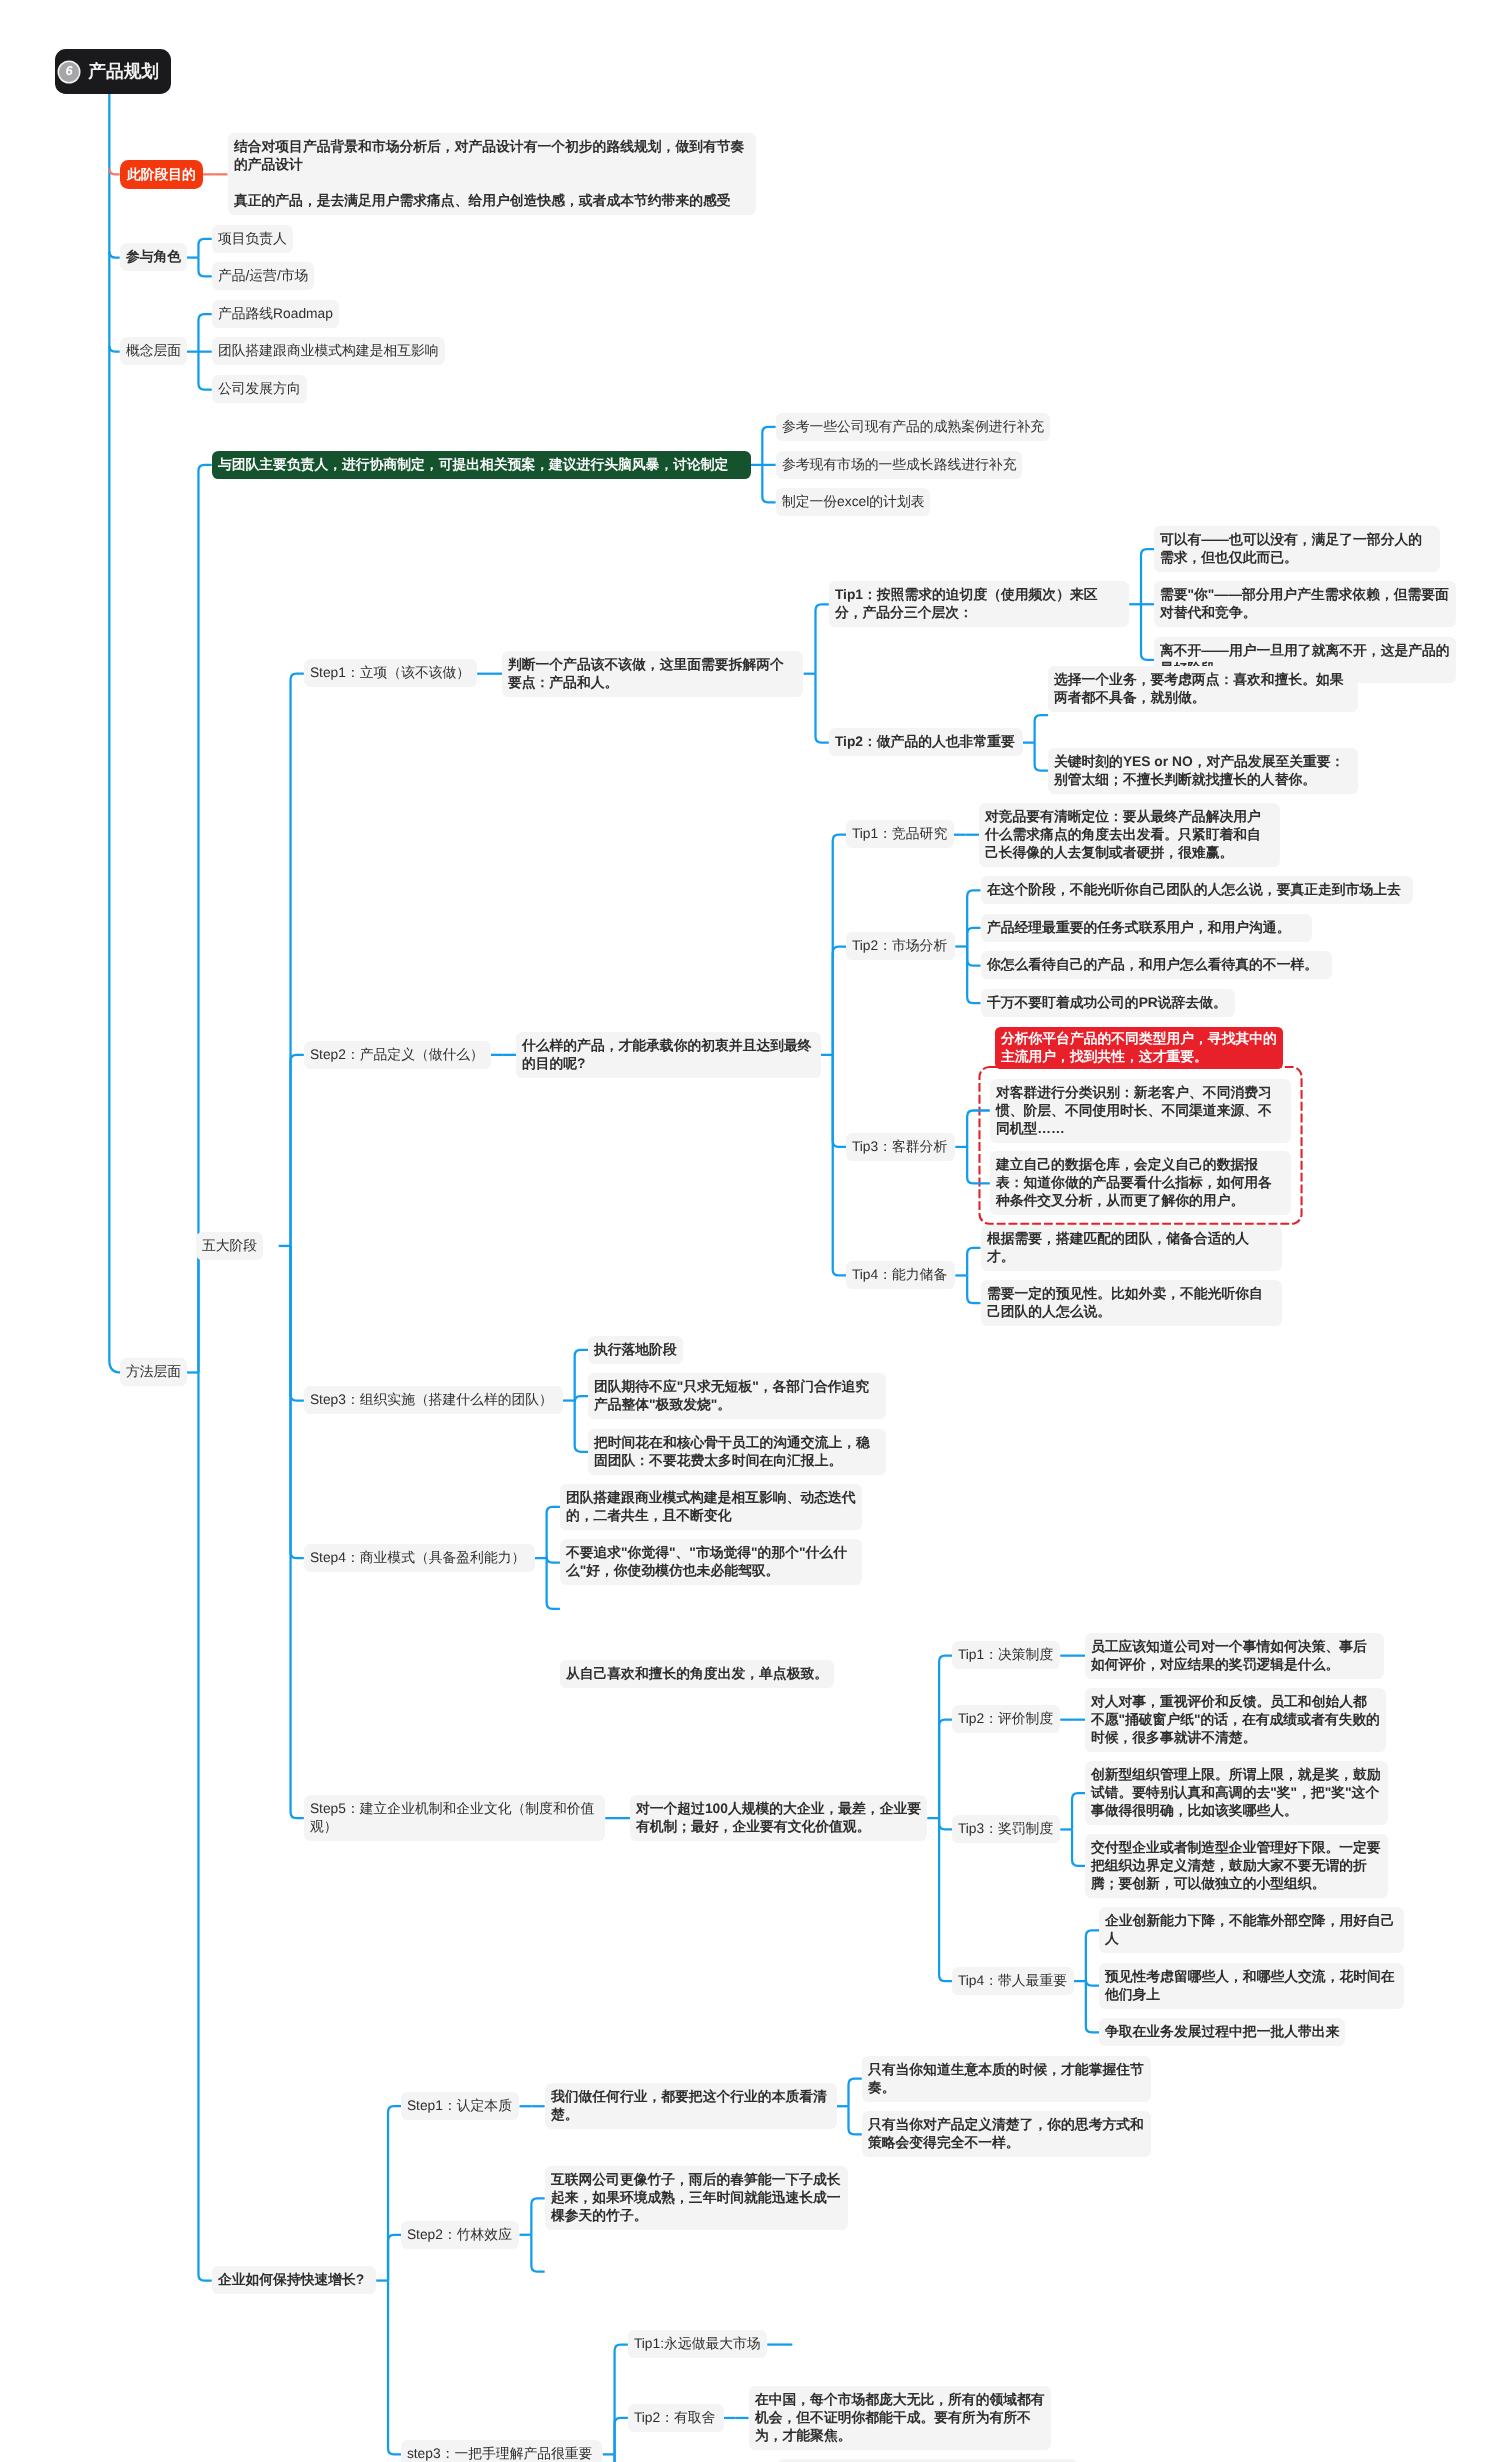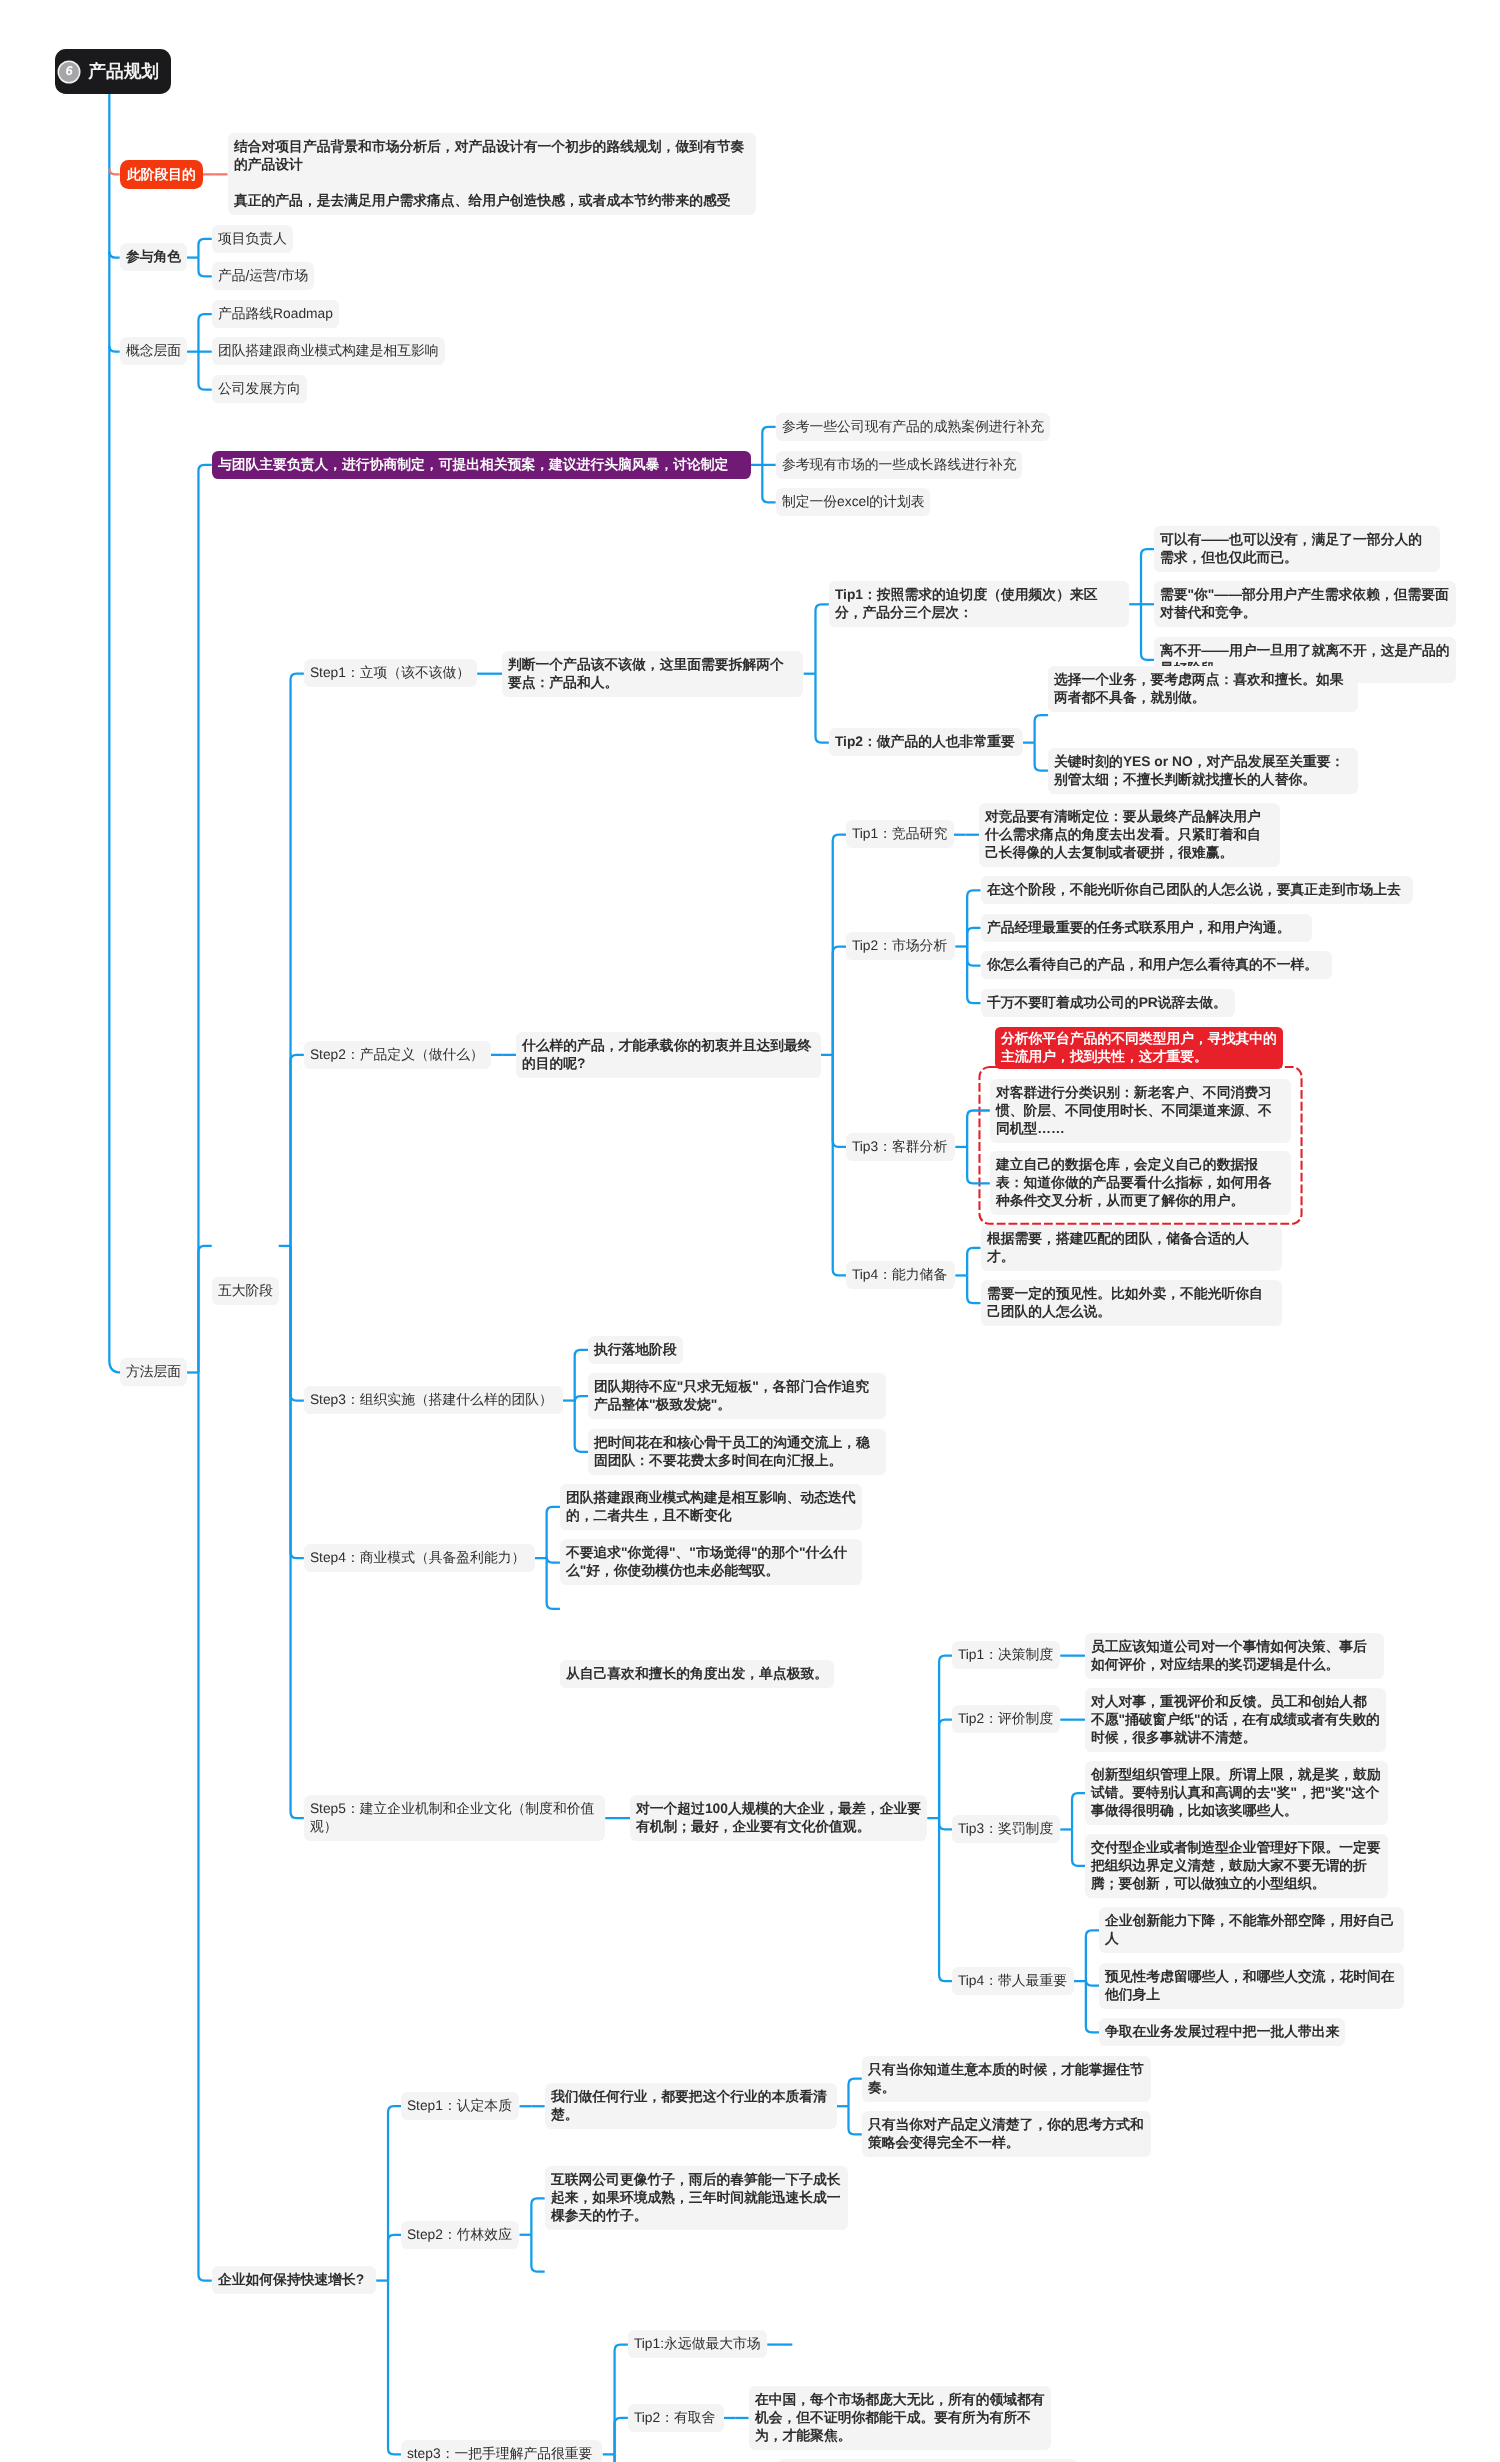--- a/index.html
+++ b/index.html
@@ -5,21 +5,21 @@
 <style>
   html,body{margin:0;padding:0;background:#ffffff;}
   body{font-family:"Liberation Sans",sans-serif;
        -webkit-font-smoothing:antialiased;text-rendering:geometricPrecision;}
   #canvas{position:relative;width:1500px;height:2612px;background:#ffffff;overflow:hidden;}
   #links{position:absolute;left:0;top:0;width:1500px;height:2612px;}
   .node{position:absolute;box-sizing:border-box;border-radius:6.4px;
         font-size:13.8px;line-height:17.7px;color:#2e2e2e;
         padding:5.4px 5.9px;white-space:pre-wrap;}
   .st-plain{background:#f4f4f5;}
-  .st-dark{background:#701a75;color:#fafafa;font-weight:700;}
+  .st-dark{background:#14532d;color:#fafafa;font-weight:700;}
   .st-orange{background:#f4380e;color:#ffffff;font-weight:700;
              padding:5.9px 6.9px;border-radius:8.4px;}
   .st-red{background:#e8202a;color:#ffffff;font-weight:700;
           padding:3.4px 5.9px;border-radius:5.4px;}
   .bold{font-weight:700;}
   .st-root{position:absolute;background:#1a1a1c;color:#f2f2f2;font-weight:700;
            font-size:17.7px;line-height:21.7px;border-radius:10.8px;
            padding:11.8px 11.8px 11.8px 4.4px;white-space:nowrap;box-sizing:border-box;
            display:flex;align-items:center;}
   .badge{position:relative;display:inline-block;width:20px;height:20px;flex:0 0 20px;
@@ -161,21 +161,21 @@
     <div class="node st-plain" style="left: 212px; top: 262px;">产品/运营/市场</div>
     <div class="node st-plain" style="left: 120px; top: 337px;">概念层面</div>
     <div class="node st-plain" style="left: 212px; top: 300px;">产品路线Roadmap</div>
     <div class="node st-plain" style="left: 212px; top: 337px;">团队搭建跟商业模式构建是相互影响</div>
     <div class="node st-plain" style="left: 212px; top: 375px;">公司发展方向</div>
     <div class="node st-plain" style="left: 120px; top: 1358px;">方法层面</div>
     <div class="node st-dark bold" style="width: 539px; left: 212px; top: 451px;">与团队主要负责人，进行协商制定，可提出相关预案，建议进行头脑风暴，讨论制定</div>
     <div class="node st-plain" style="left: 776px; top: 413px;">参考一些公司现有产品的成熟案例进行补充</div>
     <div class="node st-plain" style="left: 776px; top: 451px;">参考现有市场的一些成长路线进行补充</div>
     <div class="node st-plain" style="left: 776px; top: 488px;">制定一份excel的计划表</div>
-    <div class="node st-plain" style="left: 212px; top: 1232px; margin-top: 45px;">五大阶段</div>
+    <div class="node st-plain" style="left: 196px; top: 1232px;">五大阶段</div>
     <div class="node st-plain" style="width: 173px; left: 304px; top: 659px;">Step1：立项（该不该做）</div>
     <div class="node st-plain bold" style="width: 301px; left: 502px; top: 651px;">判断一个产品该不该做，这里面需要拆解两个要点：产品和人。</div>
     <div class="node st-plain bold" style="width: 300px; left: 829px; top: 581px;">Tip1：按照需求的迫切度（使用频次）来区分，产品分三个层次：</div>
     <div class="node st-plain bold" style="width: 286px; left: 1154px; top: 526px;">可以有——也可以没有，满足了一部分人的需求，但也仅此而已。</div>
     <div class="node st-plain bold" style="width: 302px; left: 1154px; top: 581px;">需要"你"——部分用户产生需求依赖，但需要面对替代和竞争。</div>
     <div class="node st-plain bold" style="width: 302px; left: 1154px; top: 637px;">离不开——用户一旦用了就离不开，这是产品的最好阶段。</div>
     <div class="node st-plain bold" style="width: 194px; left: 829px; top: 728px;">Tip2：做产品的人也非常重要</div>
     <div class="node st-plain bold" style="width: 310px; left: 1048px; top: 666px;">选择一个业务，要考虑两点：喜欢和擅长。如果两者都不具备，就别做。</div>
     <div class="node st-plain bold" style="width: 310px; left: 1048px; top: 748px;">关键时刻的YES or NO，对产品发展至关重要：别管太细；不擅长判断就找擅长的人替你。</div>
     <div class="node st-plain" style="width: 187px; left: 304px; top: 1041px;">Step2：产品定义（做什么）</div>

